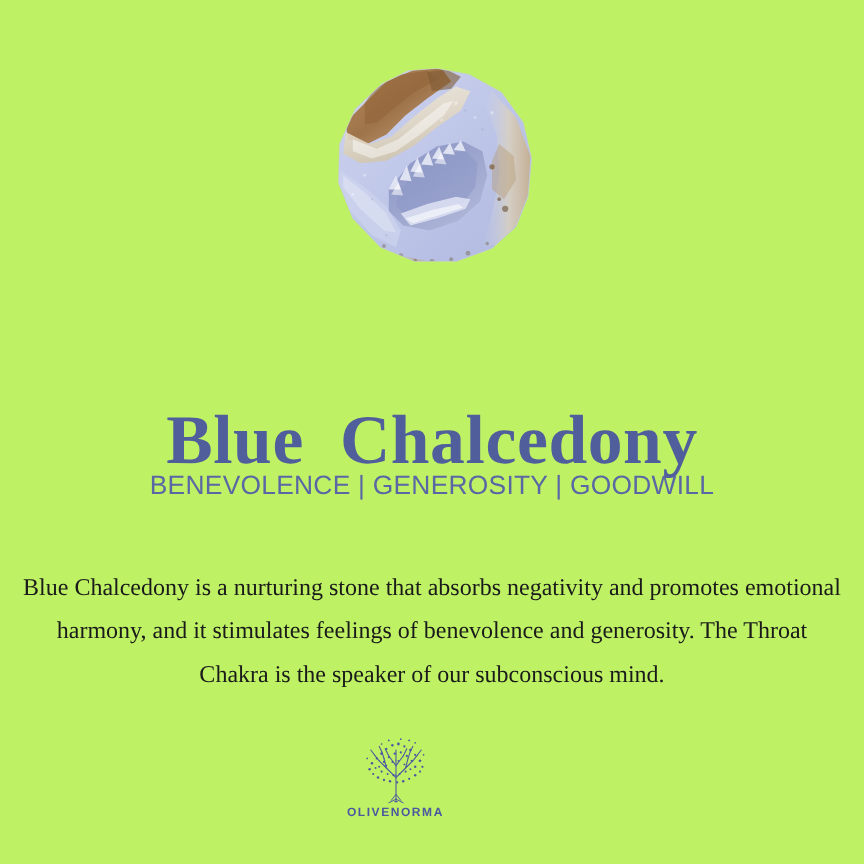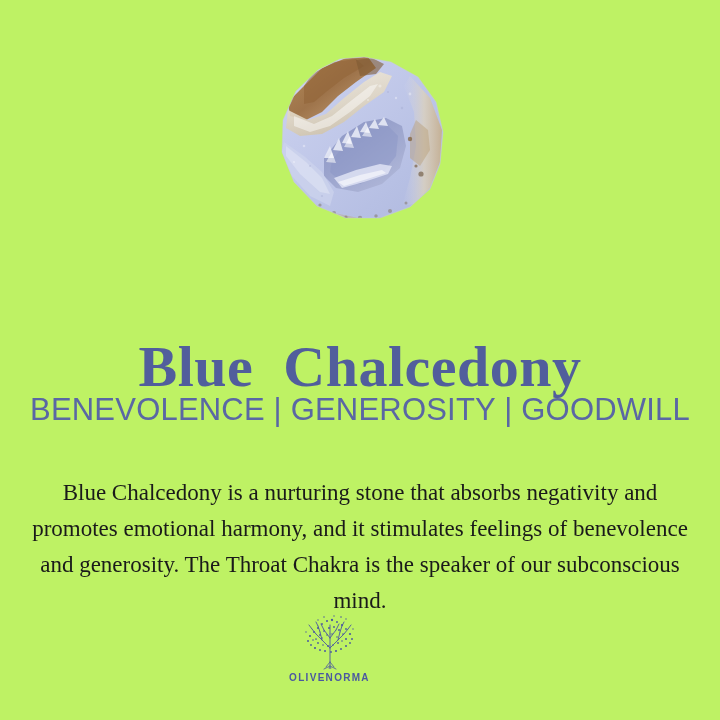--- a/index.html
+++ b/index.html
@@ -54,35 +54,35 @@
 
   
   .subtitle {
     position: absolute;
     left: 0;
     top: 393px;
     width: 720px;
     text-align: center;
     font-family: "Liberation Sans", sans-serif;
     font-weight: normal;
-    font-size: 31px;
+    font-size: 22px;
     line-height: 1.12;
     color: #5a67a4;
     letter-spacing: 0.2px;
   }
 
   
   .body-copy {
     position: absolute;
     left: 18px;
     top: 452px;
     width: 684px;
     text-align: center;
     font-family: "Liberation Serif", serif;
-    font-size: 23px;
+    font-size: 20px;
     line-height: 36px;
     color: #1a1a1a;
     white-space: pre-line;
   }
 
   
   .logo-block {
     position: absolute;
     left: 0;
     top: 612px;

